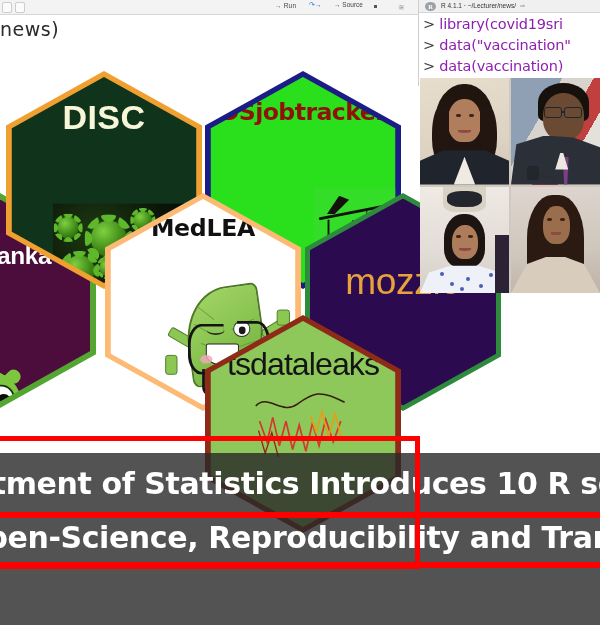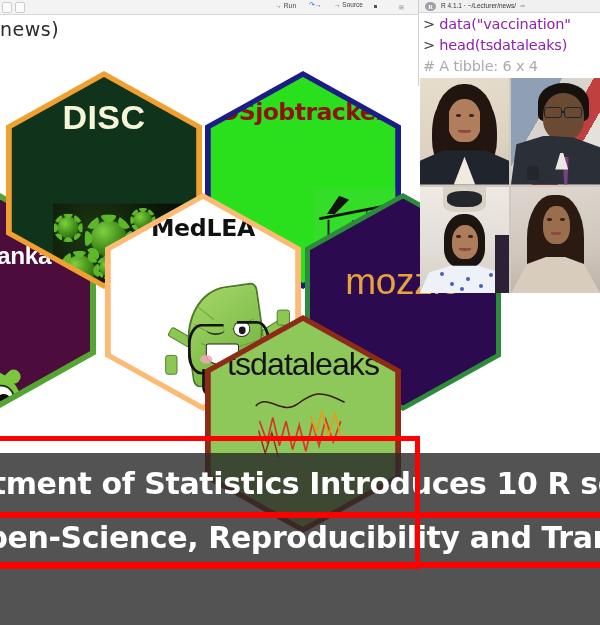--- a/index.html
+++ b/index.html
@@ -376,22 +376,23 @@
 
     <div class="console-pane">
       <div class="console-tabbar">
         <div class="rlogo">R</div>
         <div class="console-path">
           <span>R 4.1.1 · ~/Lecturer/news/</span>
           <span class="arr">⇒</span>
         </div>
       </div>
       <div class="console-lines">
+        <div class="cl"><span class="prompt">&gt;</span><span> library(covid19sri</span></div>
         <div class="cl"><span class="prompt">&gt;</span><span> data("vaccination"</span></div>
-        <div class="cl"><span class="prompt">&gt;</span><span> head(tsdataleaks)</span></div>
+        <div class="cl"><span class="prompt">&gt;</span><span> data(vaccination)</span></div>
         <div class="cl muted"><span># A tibble: 6 x 4</span></div>
       </div>
     </div>
   </div>
 
   <div class="hexlayer">
 
     <div class="hex" style="left:-96px; top:133px; width:192px; height:215px; background:#55a532;">
       <div class="hex-inner" style="background:#4c0d3c; transform:scale(.94);">
         <div class="hex-title" style="margin-top:45px; font-size:26px; font-weight:600; color:#ffffff; letter-spacing:-.4px;">

